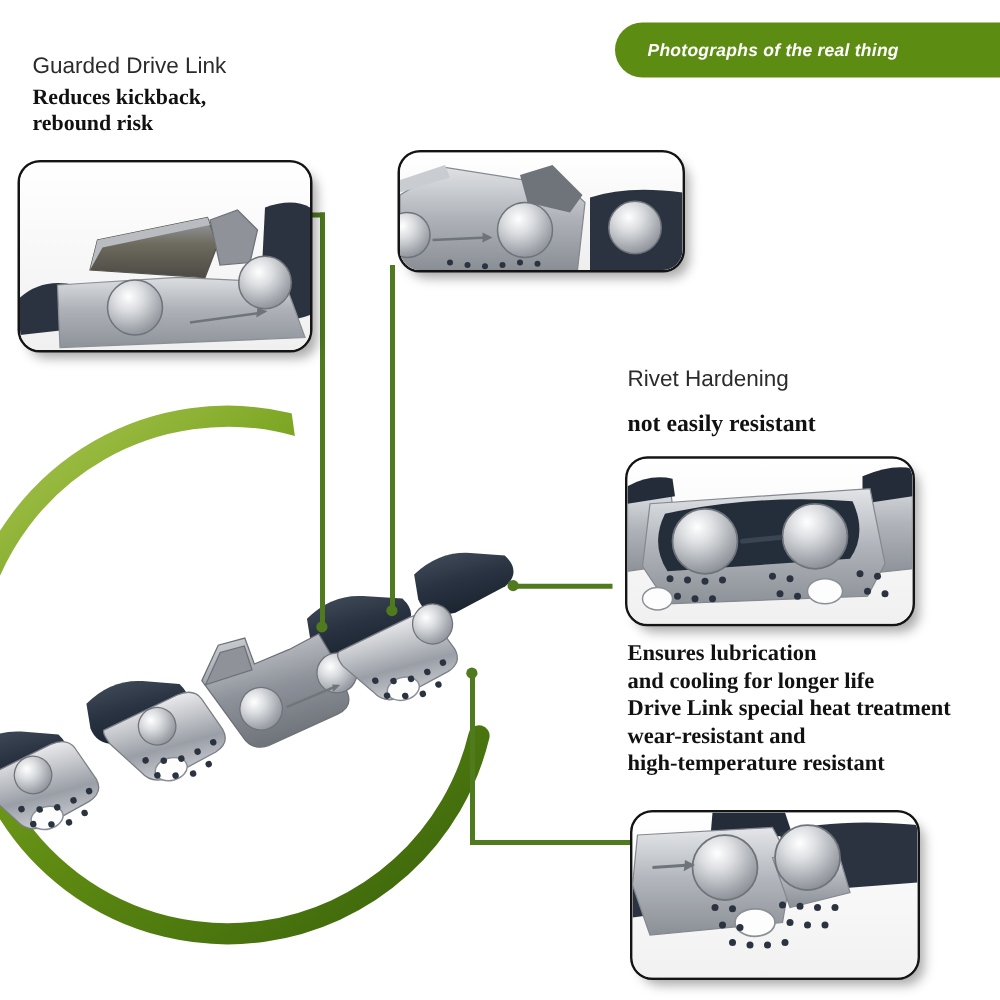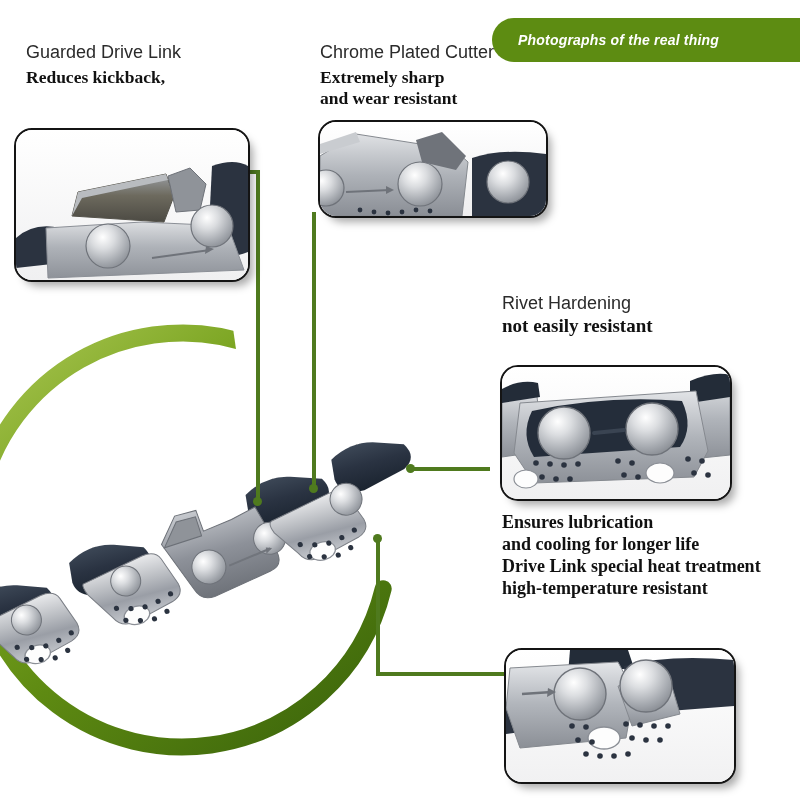--- a/index.html
+++ b/index.html
@@ -176,37 +176,34 @@
   <div class="ln" style="left:412px;top:467px;width:78px;height:4px;"></div>
   <div class="dot" style="left:406px;top:464px;"></div>
 
   <div class="ln" style="left:376px;top:540px;width:4px;height:136px;"></div>
   <div class="ln" style="left:376px;top:672px;width:128px;height:4px;"></div>
   <div class="dot" style="left:373px;top:534px;"></div>
 
   <div class="cap" style="left:26px;top:40px;">
     <div class="sub">Guarded Drive Link</div>
     <div class="hl">Reduces kickback,</div>
-  </div>
-
-  <div class="cap" style="left:320px;top:40px;">
-    <div class="sub">Chrome Plated Cutter</div>
-    <div class="hl">Extremely sharp</div>
-    <div class="hl">and wear resistant</div>
-  </div>
+    <div class="hl">rebound risk</div>
+  </div>
+
 
   <div class="cap big" style="left:502px;top:291px;">
-    <div class="sub" style="margin-bottom:0;">Rivet Hardening</div>
+    <div class="sub" style="margin-bottom:14px;">Rivet Hardening</div>
     <div class="hl">not easily resistant</div>
   </div>
 
   <div class="cap small-hl" style="left:502px;top:512px;">
     <div class="hl">Ensures lubrication</div>
     <div class="hl">and cooling for longer life</div>
     <div class="hl">Drive Link special heat treatment</div>
+    <div class="hl">wear-resistant and</div>
     <div class="hl">high-temperature resistant</div>
   </div>
 
   <div class="panel" style="left:14px;top:128px;width:232px;height:150px;">
     <svg class="ph" viewBox="0 0 232 150" preserveAspectRatio="none">
       <defs>
         <linearGradient id="p1bg" x1="0" y1="0" x2="0" y2="1">
           <stop offset="0%" stop-color="#ffffff"></stop>
             <stop offset="100%" stop-color="#f0f0f1"></stop>
         </linearGradient>

